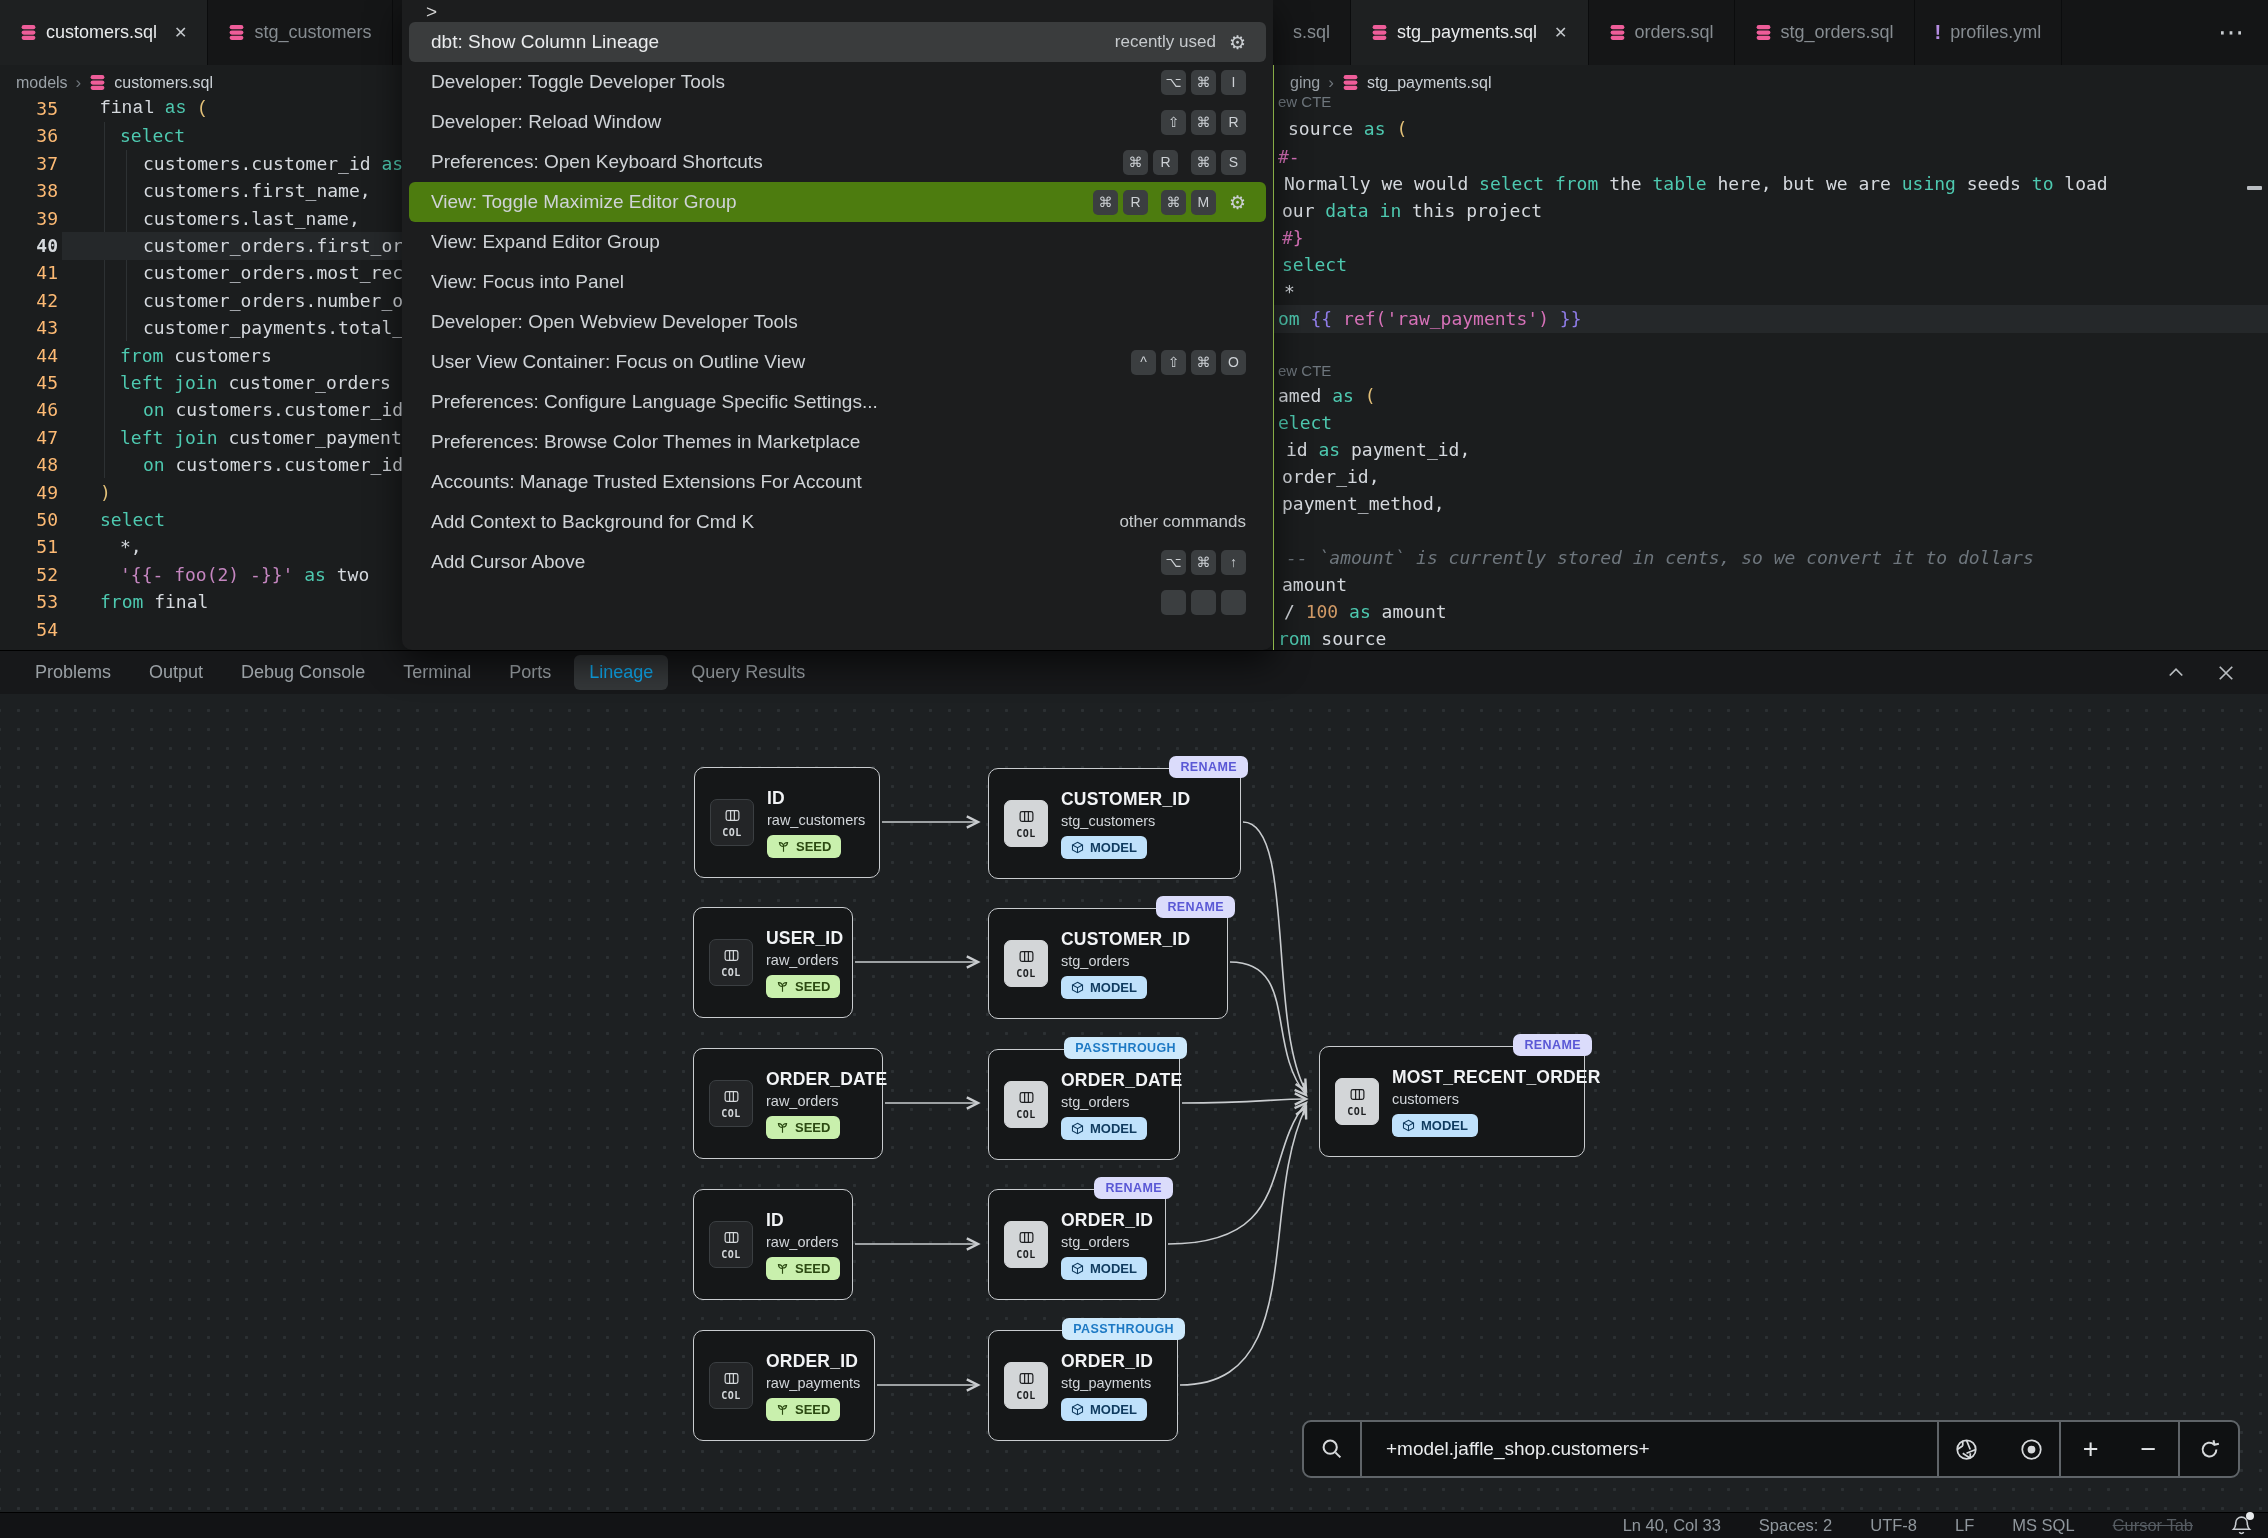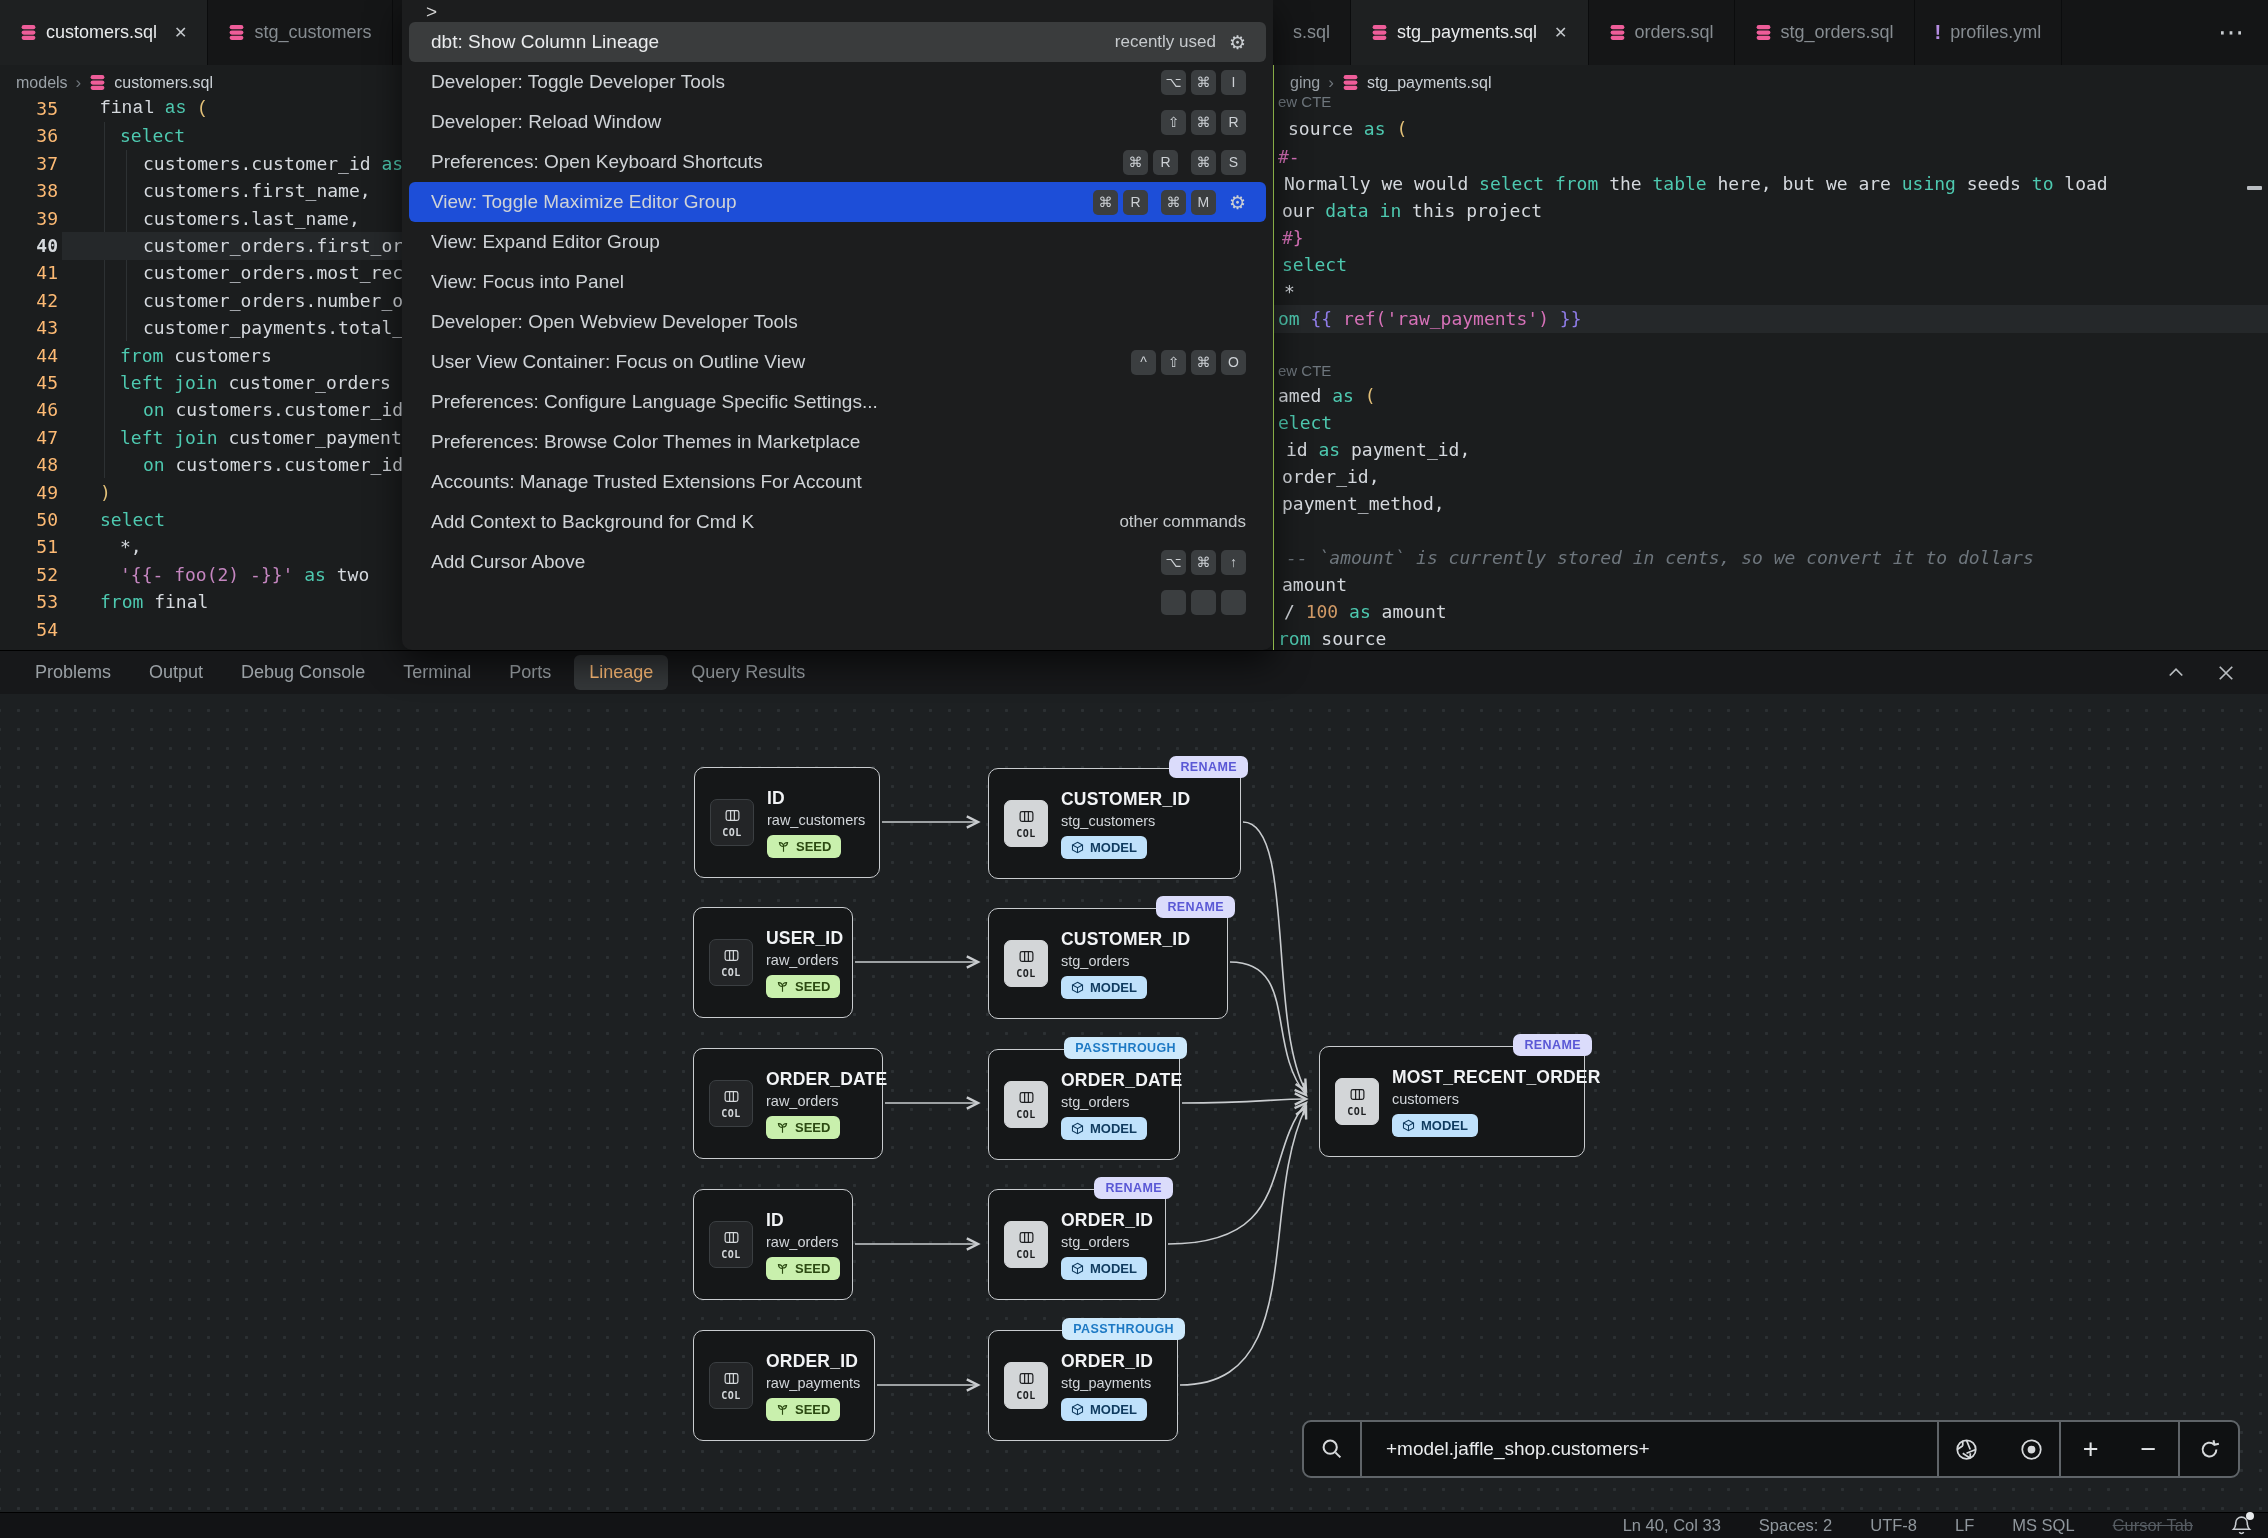--- a/index.html
+++ b/index.html
@@ -34,32 +34,32 @@
   .ruler-dash{position:absolute;right:7px;top:121px;width:15px;height:4px;background:#b9bdc1;border-radius:1px;}
   .it{font-style:italic;}
   .c-d{color:#d5d9de}.c-k{color:#4ec9b0}.c-p{color:#e2c078}.c-j{color:#c586c0}
   .c-jb{color:#8f7ce8}.c-j2{color:#d671b8}.c-cm{color:#6e767d}.c-num{color:#d19a66}
 
   
   .palette{position:absolute;left:402px;top:0;width:871px;height:650px;background:#1c1d1e;z-index:40;border-radius:0 0 10px 10px;box-shadow:0 12px 34px rgba(0,0,0,.6);overflow:hidden;}
   .p-input{height:22px;padding:0 24px;color:#d6d6d6;font-size:19px;line-height:24px;}
   .p-row{height:40px;display:flex;align-items:center;margin:0 7px;padding:0 20px 0 22px;border-radius:6px;color:#cfd3d7;font-size:19px;box-sizing:border-box;}
   .p-row.selected{background:#3a3c3d;color:#eaecee;}
-  .p-row.hover{background:#1d4ed8;}
+  .p-row.hover{background:#4d7c0f;}
   .p-label{flex:1;white-space:nowrap;overflow:hidden;}
   .p-right{display:flex;align-items:center;gap:13px;}
   .kgroup{display:flex;gap:5px;}
   .key{min-width:25px;height:25px;padding:0 4px;border-radius:5px;background:#3b3e40;color:#cdd1d5;font-size:14px;display:flex;align-items:center;justify-content:center;box-sizing:border-box;}
   .p-rtext{font-size:17px;color:#c6cacd;}
   .gear{font-size:19px;color:#ccd0d4;line-height:1;}
 
   
   .panelbar{position:absolute;left:0;top:650px;width:2268px;height:44px;background:#17181a;border-top:1px solid #000;display:flex;align-items:center;padding:0 20px;box-sizing:border-box;z-index:2;}
   .ptab{padding:7px 15px;margin-right:8px;color:#9aa0a5;font-size:18px;border-radius:6px;white-space:nowrap;}
-  .ptab.active{background:#343739;color:#fdba74;}
+  .ptab.active{background:#343739;color:#0ea5e9;}
   .panel-actions{margin-left:auto;display:flex;align-items:center;gap:30px;color:#b9bdc1;padding-right:12px;}
 
   
   .canvas{position:absolute;left:0;top:694px;width:2268px;height:844px;background-color:#1d2022;background-image:radial-gradient(circle,#2c3033 1.4px,transparent 1.5px);background-size:19px 19px;background-position:9px 7px;z-index:1;}
   .edges{position:absolute;left:0;top:0;width:2268px;height:844px;}
   .node{position:absolute;height:111px;background:#151718;border:1.6px solid #c9cccf;border-radius:10px;display:flex;align-items:center;gap:13px;padding:0 14px 0 15px;box-sizing:border-box;}
   .col-box{width:42px;height:45px;border-radius:7px;background:#232527;border:1px solid #3b3f42;display:flex;flex-direction:column;align-items:center;justify-content:center;gap:1px;color:#d5d9dc;flex:none;}
   .col-box.light{background:#d3d6d8;border-color:#d3d6d8;color:#1c1e20;}
   .col-label{font-size:10px;font-weight:700;letter-spacing:.5px;font-family:"DejaVu Sans Mono",monospace;}
   .node-info{display:flex;flex-direction:column;align-items:flex-start;}

